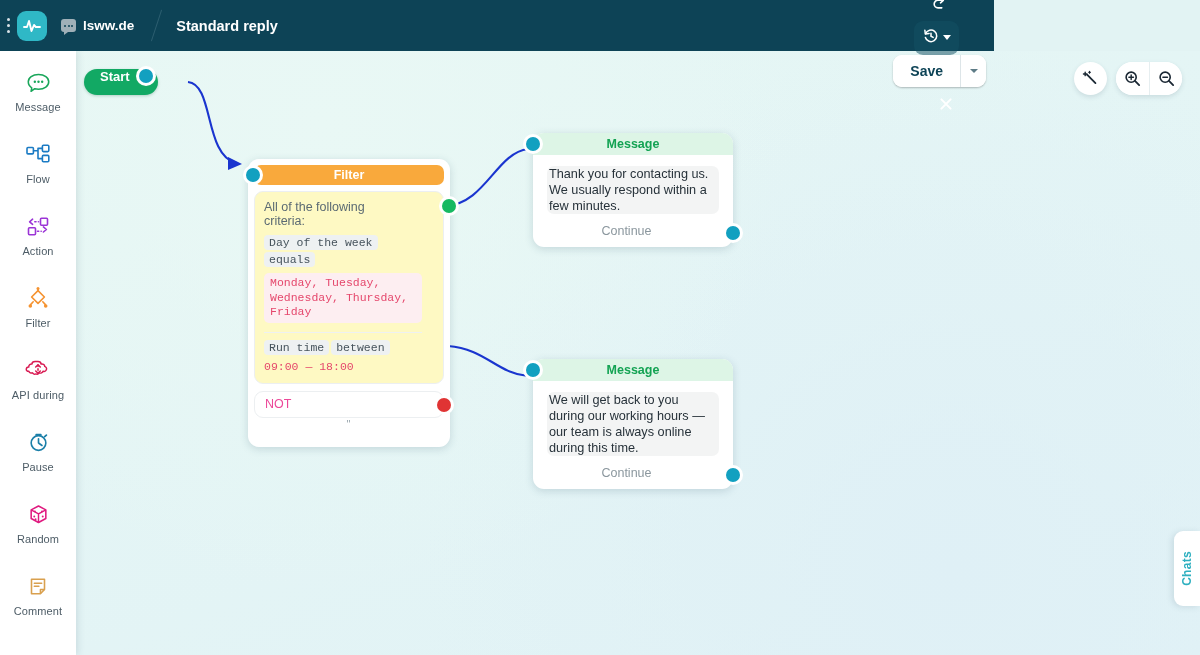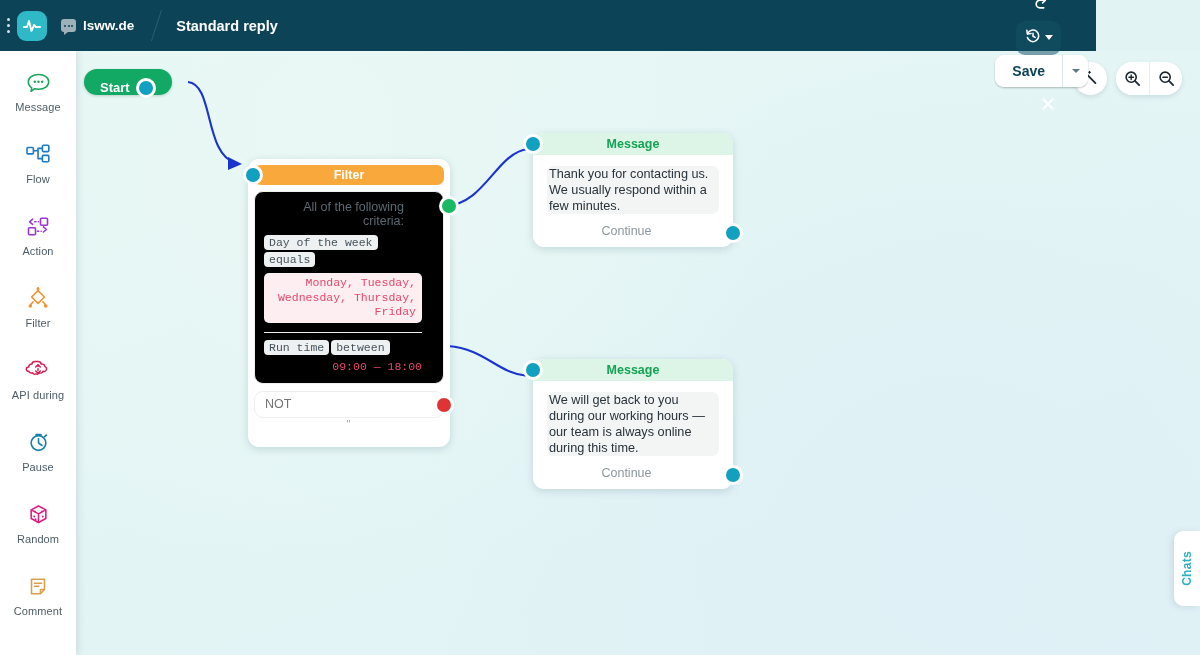--- a/index.html
+++ b/index.html
@@ -6,21 +6,21 @@
   html, body {
     width: 1200px; height: 655px;
     font-family: "Liberation Sans", sans-serif;
     overflow: hidden;
     background: #e2f3f3;
   }
   #app { position: relative; width: 1200px; height: 655px; }
 
   
   .topbar {
-    position: absolute; left: 0; top: 0; width: 1096px; height: 51px;
+    position: absolute; left: 0; top: 0; width: 994px; height: 51px;
     background: #0d4356;
     display: flex; align-items: center;
     z-index: 40;
   }
   .grip {
     width: 14px; height: 51px; display: flex; flex-direction: column;
     align-items: center; justify-content: center; gap: 3px; padding-left: 2px;
   }
   .grip i { width: 3px; height: 3px; border-radius: 50%; background: #d8e2e6; display: block; }
   .logo {
@@ -136,21 +136,21 @@
     writing-mode: vertical-rl; transform: rotate(180deg);
     font-size: 12px; font-weight: bold; color: #2fb0c0; letter-spacing: .3px;
   }
 
   
   .node { position: absolute; z-index: 10; }
 
   
   .start-node {
     left: 8px; top: 18px; height: 26px; background: #12a964; border-radius: 14px;
-    display: flex; align-items: flex-end; padding: 0 19px 0 16px; gap: 9px;
+    display: flex; align-items: flex-start; padding: 0 5px 0 16px; gap: 9px;
     box-shadow: 0 1px 3px rgba(20,90,60,.25);
   }
   .start-lbl { color: #fff; font-size: 13px; font-weight: bold; }
   .port {
     width: 14px; height: 14px; border-radius: 50%; background: #12a0c0;
     box-shadow: 0 0 0 3px #ffffff, 0 1px 2px rgba(0,0,0,.2);
   }
   .port.green { background: #17b962; }
   .port.red { background: #e03434; }
 
@@ -161,22 +161,22 @@
     box-shadow: 0 2px 9px rgba(40,80,100,.18);
     padding: 6px; padding-bottom: 18px;
   }
   .filter-head {
     height: 20px; background: #f9a93c; border-radius: 7px;
     display: flex; align-items: center; justify-content: center; position: relative;
   }
   .filter-head .hlabel { color: #ffffff; font-size: 12.5px; font-weight: bold; }
   .filter-head .port { position: absolute; left: -8px; top: 3px; }
   .criteria-card {
-    margin-top: 6px; background: #000000; border: 1px solid #eceff1; border-radius: 9px;
-    padding: 8px 21px 10px 9px; position: relative; text-align: right;
+    margin-top: 6px; background: #fef9c3; border: 1px solid #eceff1; border-radius: 9px;
+    padding: 8px 21px 10px 9px; position: relative;
   }
   .criteria-title { font-size: 12.5px; color: #5b6a73; padding-right: 18px; }
   .criteria-card > .port { position: absolute; right: -13px; top: 7px; }
   .chiprow { margin-top: 7px; display: flex; flex-wrap: wrap; gap: 2px; }
   .chip {
     background: #eef1f2; border-radius: 4px; padding: 1px 5px;
     font-family: "Liberation Mono", monospace; font-size: 11.5px; color: #46535c;
     white-space: nowrap;
   }
   .valbox {
@@ -185,21 +185,21 @@
     line-height: 14.5px;
   }
   .valplain {
     margin-top: 5px; font-family: "Liberation Mono", monospace; font-size: 11.5px; color: #e5476c;
   }
   .crit-div { height: 1px; background: #eef1f2; margin: 9px 0 7px 0; }
   .not-card {
     margin-top: 7px; background: #ffffff; border: 1px solid #eceff1; border-radius: 9px;
     height: 27px; display: flex; align-items: center; padding: 0 10px; position: relative;
   }
-  .not-card .nlabel { font-size: 12.5px; color: #737373; }
+  .not-card .nlabel { font-size: 12.5px; color: #ec4899; }
   .not-card > .port { position: absolute; right: -8px; top: 6px; }
   .filter-foot {
     text-align: center; font-size: 11px; color: #9aa7ae; margin-top: 1px; height: 10px;
     line-height: 10px; letter-spacing: 1px;
   }
 
   
   .msg-node {
     width: 200px; background: #ffffff; border-radius: 11px;
     box-shadow: 0 2px 9px rgba(40,80,100,.18);

